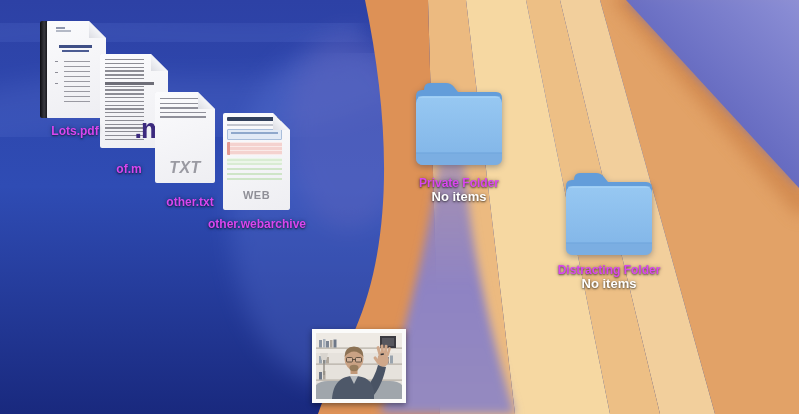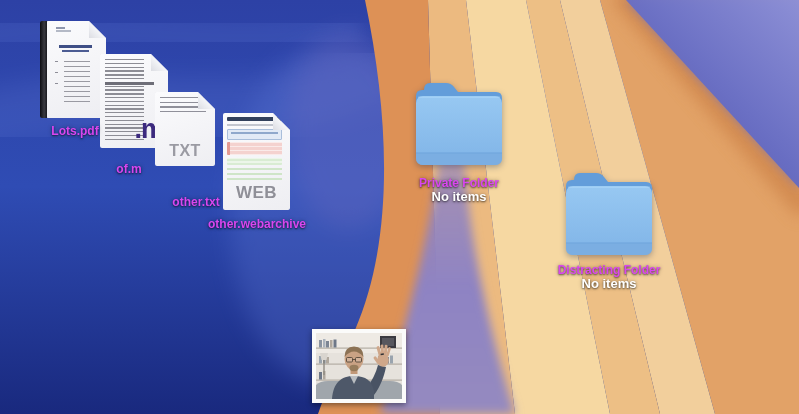--- a/index.html
+++ b/index.html
@@ -36,21 +36,21 @@
     position:absolute;top:0;right:0;width:17px;height:17px;z-index:3;
     background:linear-gradient(225deg,#b9bac2 0%,#f3f4f7 55%,#dcdde3 100%);
     clip-path:polygon(0 0,100% 100%,0 100%);
     filter:drop-shadow(-1px 1px 1px rgba(0,0,0,.25));
   }
   .doc .content{position:absolute;inset:0;z-index:2;overflow:hidden;}
   .lines{position:absolute;}
   .badge{position:absolute;z-index:4;font-weight:700;line-height:1;}
   .badge-m{right:4px;bottom:5px;font-size:27px;letter-spacing:-1px;}
   .badge-txt{left:0;right:0;bottom:7px;text-align:center;font-size:16px;letter-spacing:.5px;}
-  .badge-web{left:0;right:0;bottom:9px;text-align:center;font-size:17px;letter-spacing:.5px;}
+  .badge-web{left:0;right:0;bottom:9px;text-align:center;font-size:11px;letter-spacing:.5px;}
   .spine{position:absolute;left:0;top:0;bottom:0;width:7px;z-index:3;
     background:linear-gradient(90deg,#0c0c10,#3a3a40 60%,#1a1a1f);border-radius:2px 0 0 2px;}
 
   
   .pdf-logo-a{position:absolute;left:16%;top:6%;width:9px;height:2px;background:#8f97ad;}
   .pdf-logo-b{position:absolute;left:16%;top:9.5%;width:15px;height:1.5px;background:#b4b9c6;}
   .pdf-head1{position:absolute;left:21%;top:25%;width:56%;height:2.5px;background:#3f4f86;}
   .pdf-head2{position:absolute;left:27%;top:29.5%;width:44%;height:2.5px;background:#4c5c93;}
 
   
@@ -162,31 +162,31 @@
         <div class="lines" style="left:8%;top:5%;width:57%;height:86%;
              background:repeating-linear-gradient(to bottom,#8d8d95 0 1.3px,transparent 1.3px 3.8px);"></div>
         <div class="lines" style="left:8%;top:30%;width:72%;height:3px;background:#6e6e78;"></div>
       </div>
       <span class="badge badge-m" style="color:#3c2a7e;">.m</span>
       <div class="fold"></div>
     </div>
   </div>
   <div class="icon-label" style="left:129px;top:163px;">of.m</div>
 
-  <div class="doc" style="left:155px;top:92px;width:60px;height:74px;z-index:3;">
+  <div class="doc" style="left:155px;top:92px;width:60px;height:91px;z-index:3;font-style:italic;">
     <div class="page">
       <div class="content">
         <div class="lines" style="left:9%;top:7%;width:76%;height:22%;
              background:repeating-linear-gradient(to bottom,#90909a 0 1.4px,transparent 1.4px 4.6px);"></div>
       </div>
       <span class="badge badge-txt" style="color:#9a9aa2;">TXT</span>
       <div class="fold"></div>
     </div>
   </div>
-  <div class="icon-label" style="left:196px;top:196px;">other.txt</div>
+  <div class="icon-label" style="left:190px;top:196px;">other.txt</div>
 
   <div class="doc" style="left:223px;top:113px;width:67px;height:97px;z-index:4;">
     <div class="page">
       <div class="content">
         <div class="wa wa-header"></div>
         <div class="wa wa-grayline"></div>
         <div class="wa wa-blue">
             <i></i>
           </div>
         <div class="wa wa-pink"></div>

